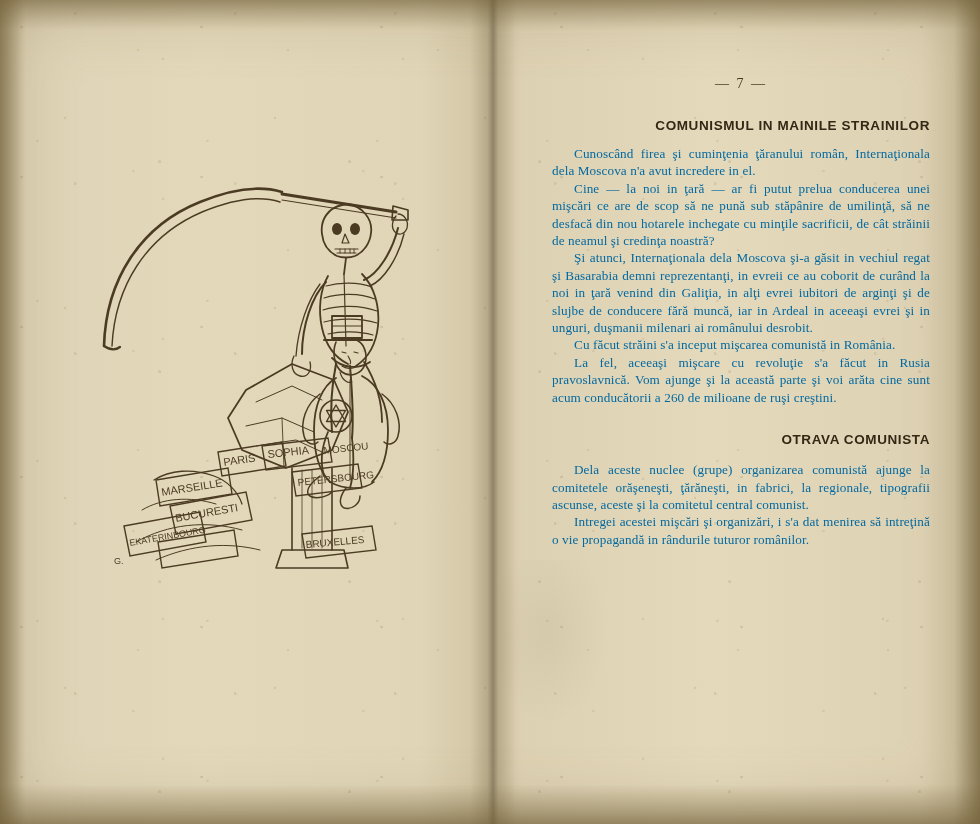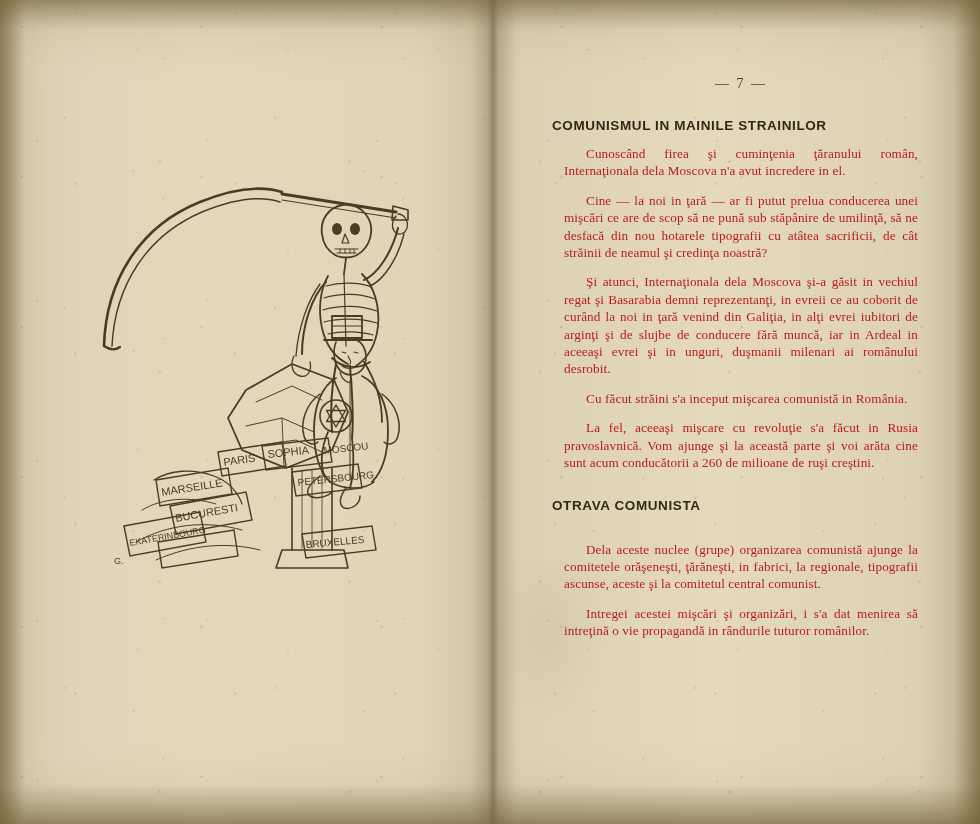--- a/index.html
+++ b/index.html
@@ -89,36 +89,36 @@
   }
   .folio {
     text-align: center;
     font-size: 14px;
     letter-spacing: 2px;
     margin-bottom: 26px;
     color: #45381f;
     font-family: "Liberation Serif", serif;
   }
   .heading {
-    text-align: left;
+    text-align: right;
     font-size: 13.5px;
     font-weight: bold;
     letter-spacing: .6px;
     margin: 0 0 12px 0;
     color: #332815;
     font-family: "Liberation Sans", sans-serif;
   }
-  .heading.second { margin-top: 26px; margin-bottom: 28px; }
+  .heading.second { margin-top: 26px; margin-bottom: 14px; }
   p.para {
-    margin: 12px;
+    margin: 0;
     font-size: 13.2px;
     line-height: 17.4px;
     text-align: justify;
     text-indent: 22px;
-    color: #b91c1c;
+    color: #0369a1;
     letter-spacing: .1px;
     font-family: "Liberation Serif", serif;
   }
 
   
   .illus {
     position: absolute;
     left: 96px;
     top: 150px;
     width: 340px;
@@ -263,21 +263,21 @@
 
   <div class="showthrough"></div>
 
   <div class="text-col">
 
     <div class="folio">— 7 —</div>
 
     <h2 class="heading">COMUNISMUL IN MAINILE STRAINILOR</h2>
 
     <p class="para">Cunoscând firea şi cuminţenia ţăranului român, Internaţionala dela Moscova n'a avut incredere in el.</p>
-    <p class="para">Cine — la noi in ţară — ar fi putut prelua conducerea unei mişcări ce are de scop să ne pună sub stăpânire de umilinţă, să ne desfacă din nou hotarele tipografii cu atâtea sacrificii, de cât străinii de neamul şi credinţa noastră?</p>
+    <p class="para">Cine — la noi in ţară — ar fi putut prelua conducerea unei mişcări ce are de scop să ne pună sub stăpânire de umilinţă, să ne desfacă din nou hotarele inchegate cu minţile sacrificii, de cât străinii de neamul şi credinţa noastră?</p>
     <p class="para">Şi atunci, Internaţionala dela Moscova şi-a găsit in vechiul regat şi Basarabia demni reprezentanţi, in evreii ce au coborit de curând la noi in ţară venind din Galiţia, in alţi evrei iubitori de arginţi şi de slujbe de conducere fără muncă, iar in Ardeal in aceeaşi evrei şi in unguri, duşmanii milenari ai românului desrobit.</p>
     <p class="para">Cu făcut străini s'a inceput mişcarea comunistă in România.</p>
     <p class="para">La fel, aceeaşi mişcare cu revoluţie s'a făcut in Rusia pravoslavnică. Vom ajunge şi la această parte şi voi arăta cine sunt acum conducătorii a 260 de milioane de ruşi creştini.</p>
 
     <h2 class="heading second">OTRAVA COMUNISTA</h2>
 
     <p class="para">Dela aceste nuclee (grupe) organizarea comunistă ajunge la comitetele orăşeneşti, ţărăneşti, in fabrici, la regionale, tipografii ascunse, aceste şi la comitetul central comunist.</p>
     <p class="para">Intregei acestei mişcări şi organizări, i s'a dat menirea să intreţină o vie propagandă in rândurile tuturor românilor.</p>
   </div>
 

